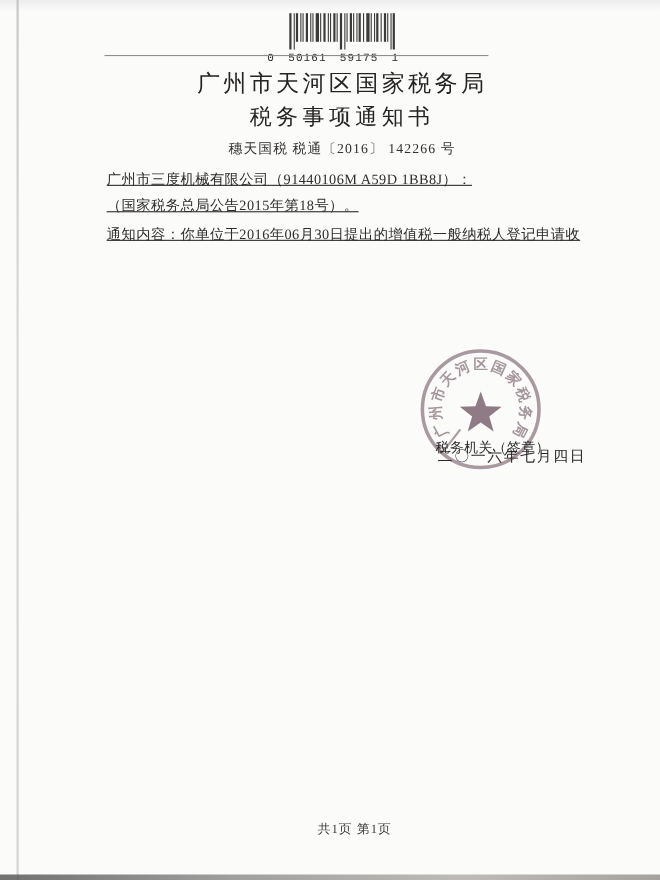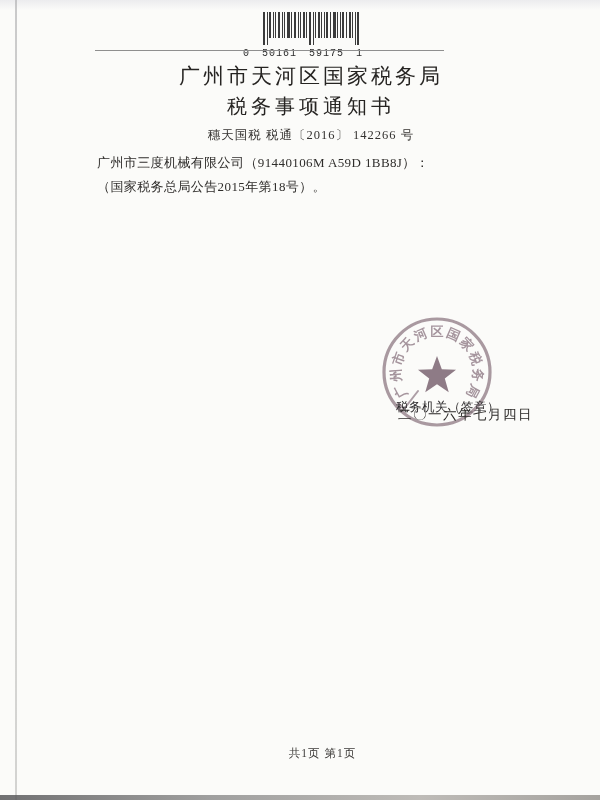--- a/index.html
+++ b/index.html
@@ -60,21 +60,21 @@
   }
   .doc-number {
     position: absolute; left: 0; top: 127px; width: 622px;
     text-align: center; font-size: 12.5px; letter-spacing: 1px; color: #33312f;
   }
 
   
   .body-text { position: absolute; left: 97px; top: 151px; width: 440px; }
   .body-text .body-line {
     height: 24px; line-height: 24px;
-    font-size: 13px; letter-spacing: .4px; white-space: nowrap; color: #2f2d2b;
+    font-size: 13px; letter-spacing: .4px; white-space: nowrap; color: #2f2d2b; text-decoration: underline;
   }
   .body-text .body-line.para-gap { margin-top: 2px; }
 
   
   .seal { position: absolute; left: 362px; top: 297px; width: 150px; height: 150px; }
   .seal svg { width: 150px; height: 150px; display: block; }
   .seal-overlay-label {
     position: absolute; left: 396px; top: 357px;
     font-size: 12.5px; letter-spacing: .5px; color: #2e2c2e; white-space: nowrap; margin-top: 42px;
   }
@@ -140,20 +140,21 @@
 
 <div class="divider"></div>
 
 <div class="bureau-title">广州市天河区国家税务局</div>
 <div class="notice-title">税务事项通知书</div>
 <div class="doc-number">穗天国税 税通〔2016〕 142266 号</div>
 
 <div class="body-text">
     <div class="body-line">广州市三度机械有限公司（91440106M A59D 1BB8J）：</div>
     <div class="body-line">（国家税务总局公告2015年第18号）。</div>
+    <div class="body-line para-gap">通知内容：你单位于2016年06月30日提出的增值税一般纳税人登记申请收</div>
   </div>
 
 <div class="seal">
   <svg viewBox="0 0 150 150">
     <circle id="seal-ring" cx="75" cy="75" r="53" fill="none" stroke-width="3.2" opacity="0.85" stroke="#9a8791"></circle>
     <g id="seal-ring-text" font-size="13" font-weight="600" opacity="0.88">
         <text x="38.79914869278399" y="94.2483340742215" text-anchor="middle" dominant-baseline="central" transform="rotate(-118 38.79914869278399 94.2483340742215)" fill="#9a8791">广</text>
         <text x="34.12083715869627" y="78.14548015319957" text-anchor="middle" dominant-baseline="central" transform="rotate(-94.4 34.12083715869627 78.14548015319957)" fill="#9a8791">州</text>
         <text x="36.28056882026328" y="61.51646748371809" text-anchor="middle" dominant-baseline="central" transform="rotate(-70.8 36.28056882026328 61.51646748371809)" fill="#9a8791">市</text>
         <text x="44.91707555538207" y="47.14290652527782" text-anchor="middle" dominant-baseline="central" transform="rotate(-47.2 44.91707555538207 47.14290652527782)" fill="#9a8791">天</text>

